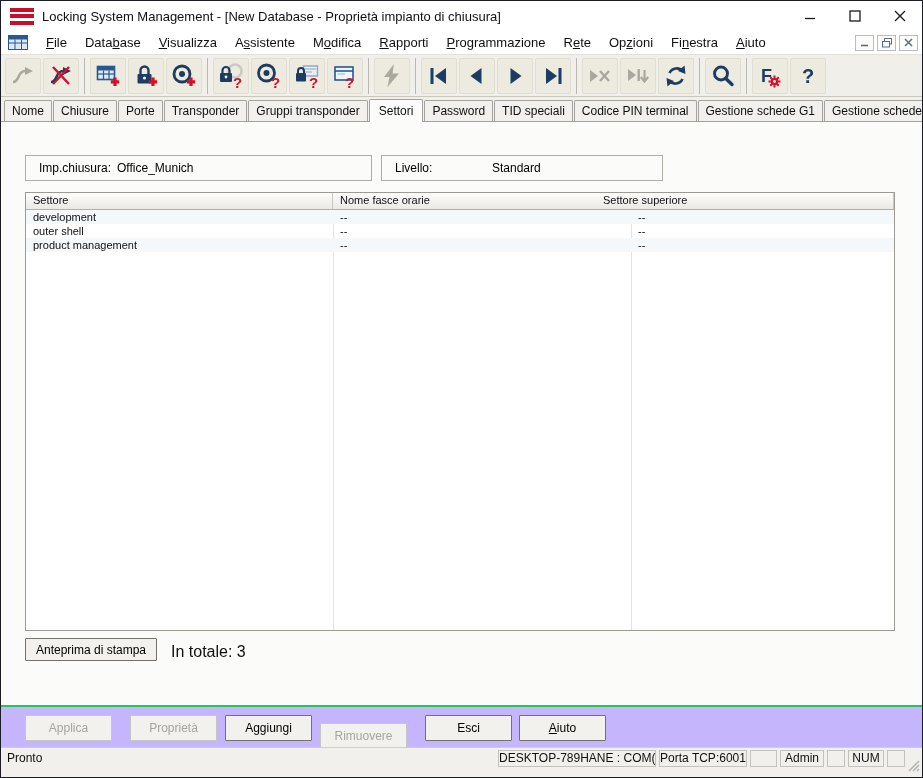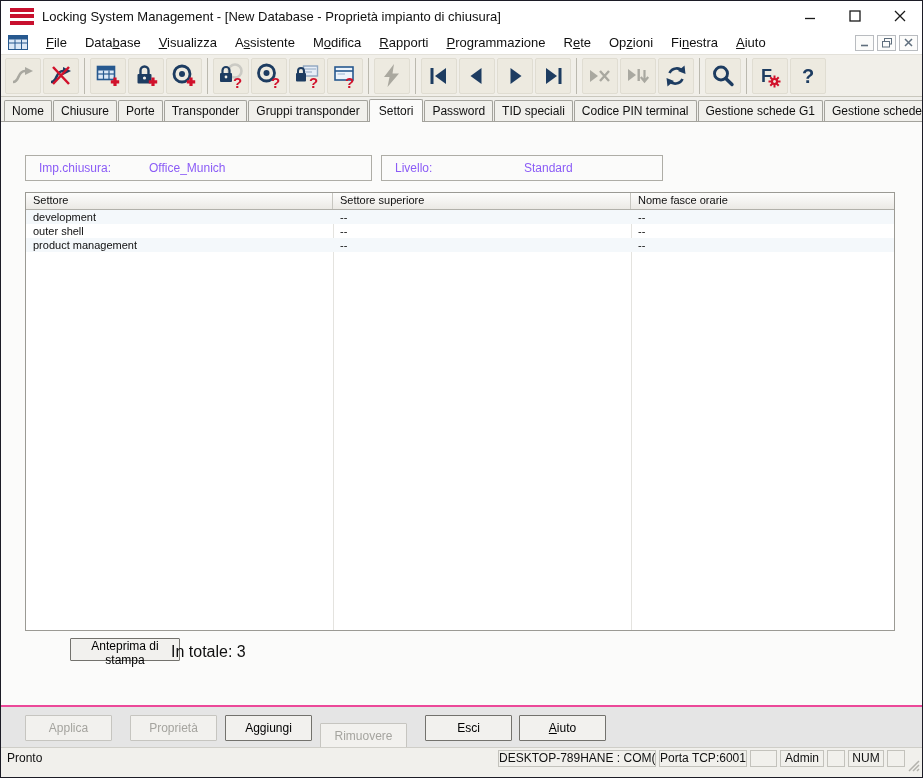--- a/index.html
+++ b/index.html
@@ -43,21 +43,21 @@
   .tabbar { height:25px; background:#f0efeb; display:flex; align-items:flex-end; padding:0 16px 0 3px;
             border-bottom:1px solid #a3a29c; flex-shrink:0; }
   .tab { font-size:12px; color:#101010; background:#f1f0ec; border:1px solid #a3a29c; border-bottom:none;
          border-radius:2px 2px 0 0; padding:3px 7px 3px; margin-right:1px; white-space:nowrap; }
   .tab.active { background:#fbfbfa; padding:4px 9px 4px; margin-bottom:-1px; z-index:2; position:relative; }
 
   
   .content { flex:1; background:#fbfbfa; position:relative; }
 
   .field-box { position:absolute; top:33px; height:26px; border:1px solid #aeada6; background:#fbfbfa;
-               display:flex; align-items:center; font-size:12px; color:#8b5cf6;gap:32px; }
+               display:flex; align-items:center; font-size:12px; color:#000000; }
   .field-box .flabel { padding-left:13px; }
   #sys-box { left:24px; width:347px; }
   #sys-box .flabel { width:91px; }
   #lvl-box { left:380px; width:282px; }
   #lvl-box .flabel { width:110px; }
 
   .grid { position:absolute; left:24px; top:70px; width:870px; height:439px;
           border:1px solid #9b9a94; background:#ffffff; display:flex; flex-direction:column; }
   .grid-header { display:flex; height:17px; background:linear-gradient(#fdfdfc,#ebe9e5);
                  border-bottom:1px solid #b1b0aa; flex-shrink:0; }
@@ -68,25 +68,25 @@
   .vline { position:absolute; top:0; bottom:0; width:1px; background:#e4e3df; }
   .grid-row { display:flex; height:14px; line-height:14px; font-size:11px; color:#101010; position:relative; }
   .grid-row:nth-child(odd) { background:#f4f8fb; }
   .gr-cell { padding-left:7px; overflow:hidden; white-space:nowrap; }
   .gr-1 { width:307px; } .gr-2 { width:298px; } .gr-3 { flex:1; }
 
   .btn { font-family:"Liberation Sans", sans-serif; font-size:12px; color:#000;
          background:#f2f1ee; border:1px solid #73726d; border-radius:1px; }
   .btn.dis { color:#a5a49f; border-color:#c6c5c0; }
 
-  #preview-btn { position:absolute; left:24px; top:516px; width:110px; height:23px;margin-left:45px; }
+  #preview-btn { position:absolute; left:24px; top:516px; width:132px; height:23px; }
   #total-label { position:absolute; left:170px; top:521px; font-size:16px; color:#101010; }
 
   
-  .bottomstrip { height:42px; background:#e5e5e5; border-top:2px solid #ec4899; position:relative; flex-shrink:0; }
+  .bottomstrip { height:42px; background:#c4b5fd; border-top:2px solid #22c55e; position:relative; flex-shrink:0; }
   .bottomstrip .btn { position:absolute; top:8px; width:87px; height:26px; }
   #btn-apply { left:24px; } #btn-props { left:129px; } #btn-add { left:224px; }
   #btn-remove { left:319px;margin-top:8px; } #btn-exit { left:424px; } #btn-help { left:518px; }
 
   
   .statusbar { height:30px; background:#f1f0ec; border-top:1px solid #cfcec8; position:relative;
                font-size:12px; color:#101010; flex-shrink:0; }
   #status-ready { position:absolute; left:6px; top:3px; }
   .sfield { position:absolute; top:2px; height:17px; line-height:15px; border:1px solid #c3c2bc;
             text-align:center; overflow:hidden; white-space:nowrap; }
@@ -341,22 +341,22 @@
       <span>Office_Munich</span>
     </div>
     <div class="field-box" id="lvl-box">
       <span class="flabel">Livello:</span>
       <span>Standard</span>
     </div>
 
     <div class="grid">
       <div class="grid-header">
         <span class="gh-cell gh-1">Settore</span>
+        <span class="gh-cell gh-3">Nome fasce orarie</span>
         <span class="gh-cell gh-2">Settore superiore</span>
-        <span class="gh-cell gh-3">Nome fasce orarie</span>
       </div>
       <div class="grid-body">
         <div class="vline" style="left:307px"></div>
         <div class="vline" style="left:605px"></div>
         <div class="grid-row">
           <span class="gr-cell gr-1">development</span>
           <span class="gr-cell gr-2">--</span>
           <span class="gr-cell gr-3">--</span>
         </div>
         <div class="grid-row">

